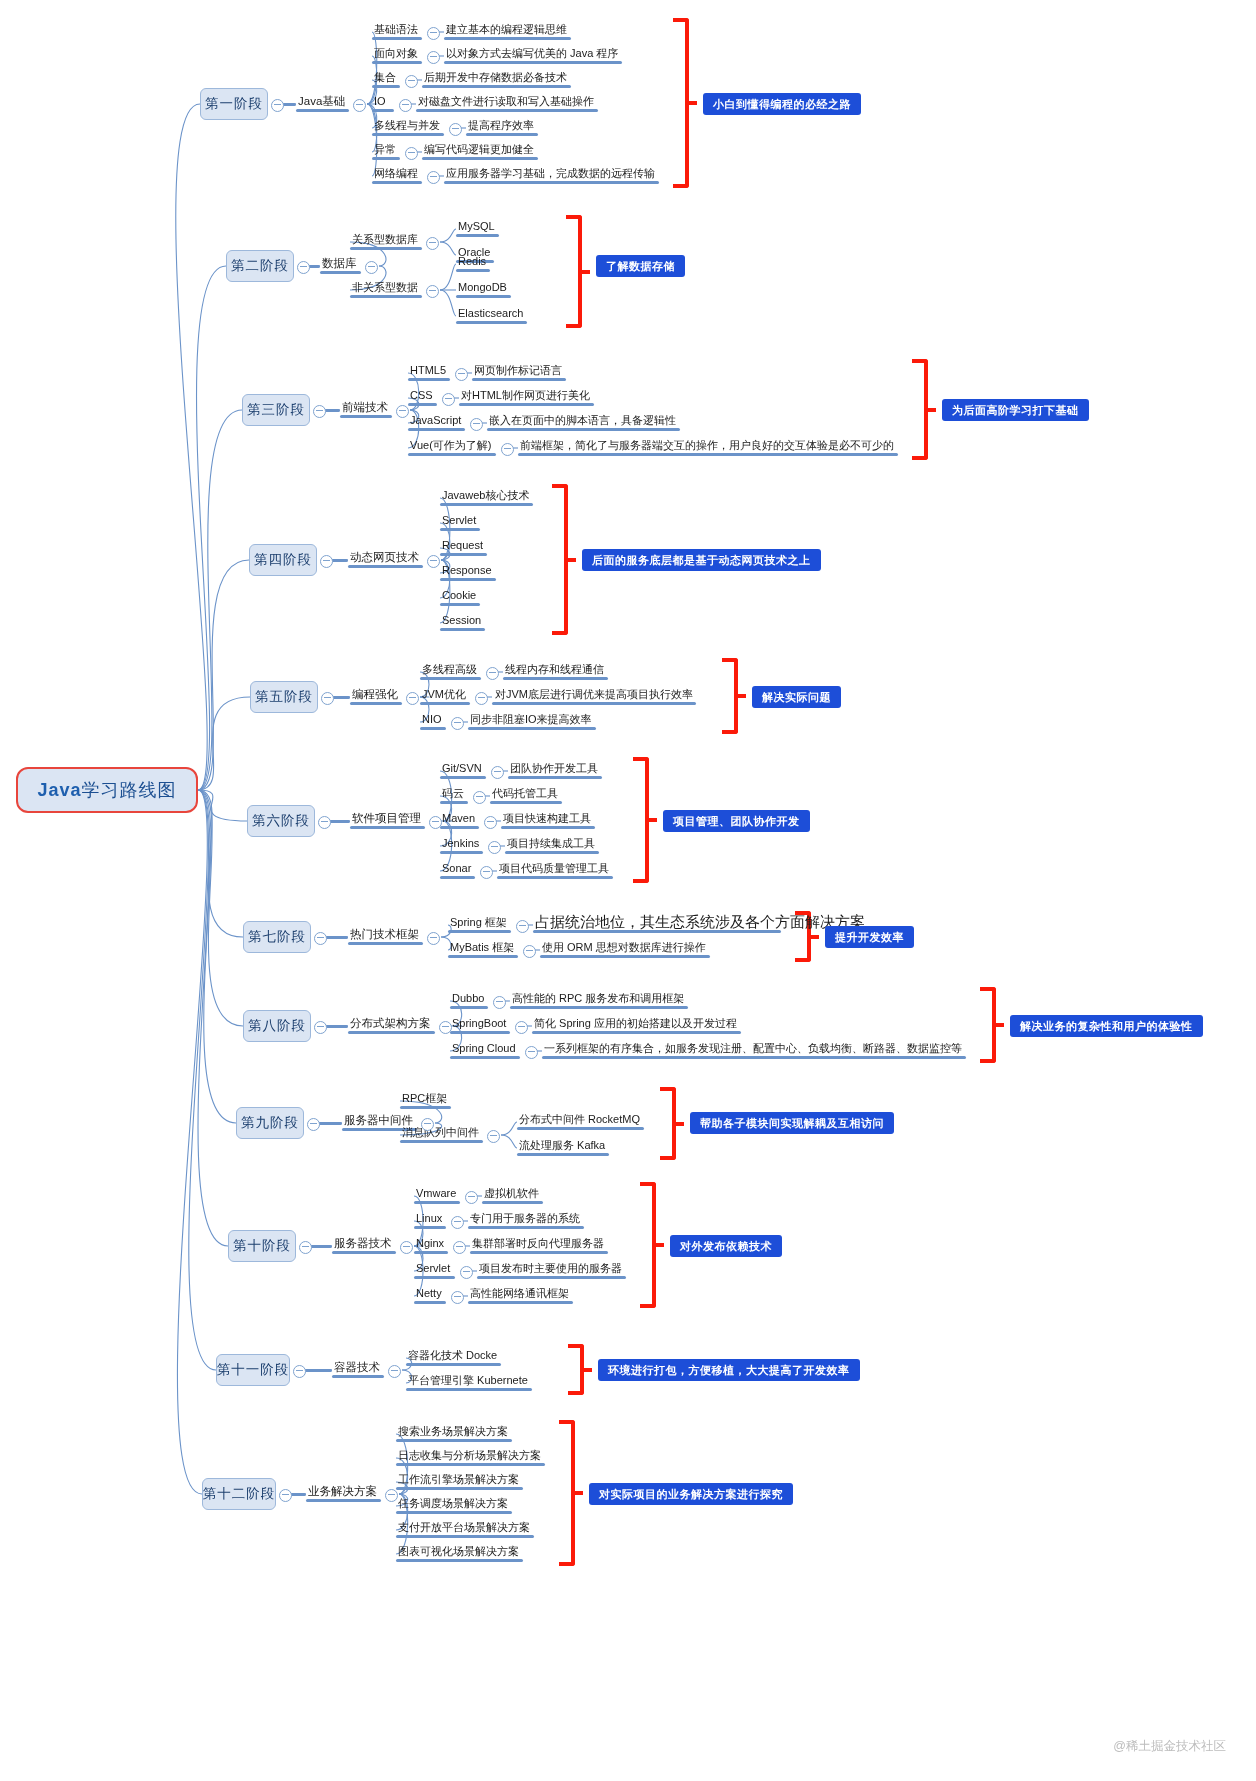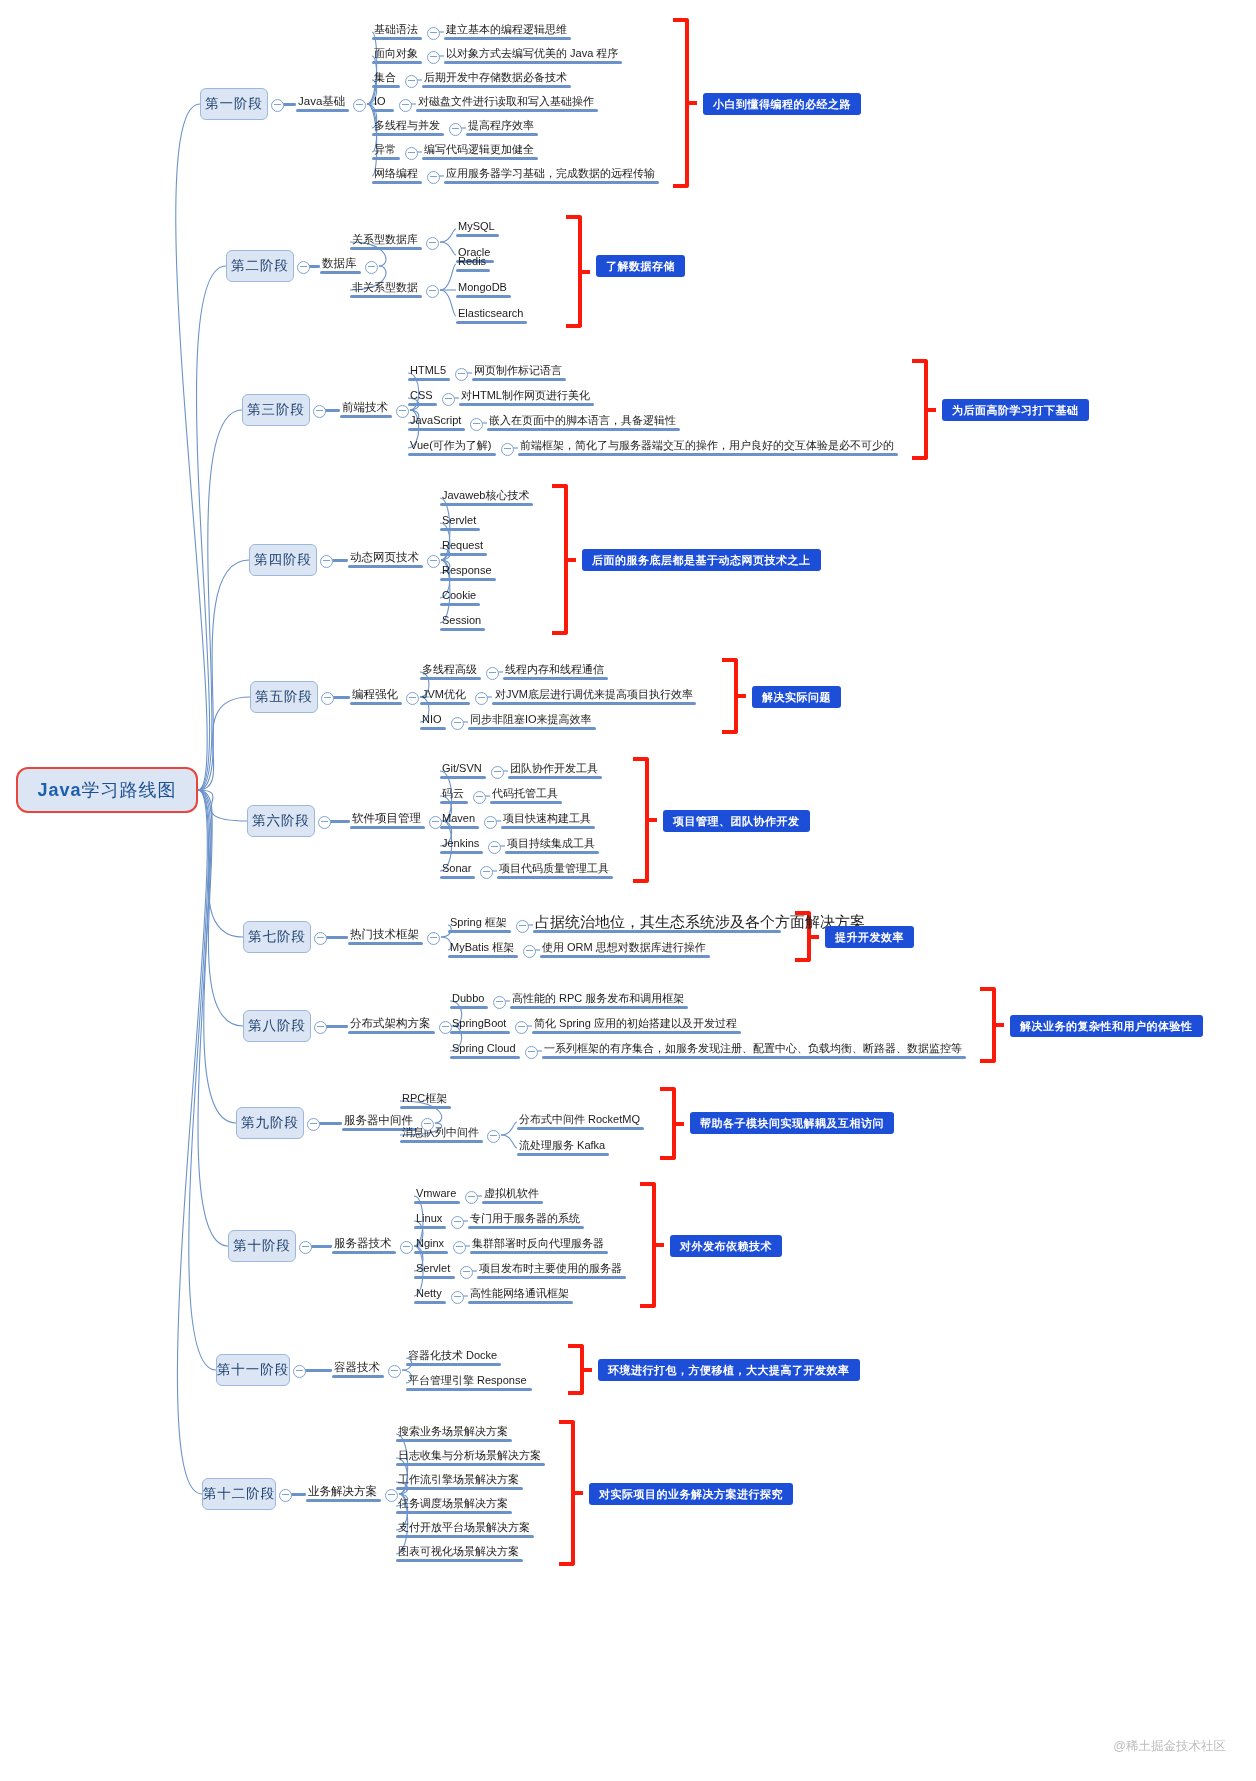--- a/index.html
+++ b/index.html
@@ -706,21 +706,21 @@
         <span class="txt">容器技术</span>
         <span class="ul"></span>
       </div>
       <div class="lbl nul" style="left:304px;top:1368.5px;width:28px;height:3px;background:#6b93c9;border-radius:2px;"></div>
       <div class="toggle" style="left:387.5px;top:1364.5px;"></div>
       <div class="lbl" style="left:406px;top:1349px;width:95px;font-size:11px;">
         <span class="txt">容器化技术 Docke</span>
         <span class="ul"></span>
       </div>
       <div class="lbl" style="left:406px;top:1374px;width:126px;font-size:11px;">
-        <span class="txt">平台管理引擎 Response</span>
+        <span class="txt">平台管理引擎 Kubernete</span>
         <span class="ul"></span>
       </div>
       <div class="bracket" style="left:568px;top:1344px;width:16px;height:51px;">
         <div class="nub"></div>
       </div>
       <div class="badge" style="left:598px;top:1359px;height:22px;min-width:253px;">环境进行打包，方便移植，大大提高了开发效率</div>
       <div class="stage-box" style="left:202px;top:1478px;width:74px;height:32px;">第十二阶段</div>
       <div class="toggle" style="left:278.5px;top:1488.5px;"></div>
       <div class="lbl" style="left:306px;top:1484.5px;width:75px;font-size:11.5px;">
         <span class="txt">业务解决方案</span>

